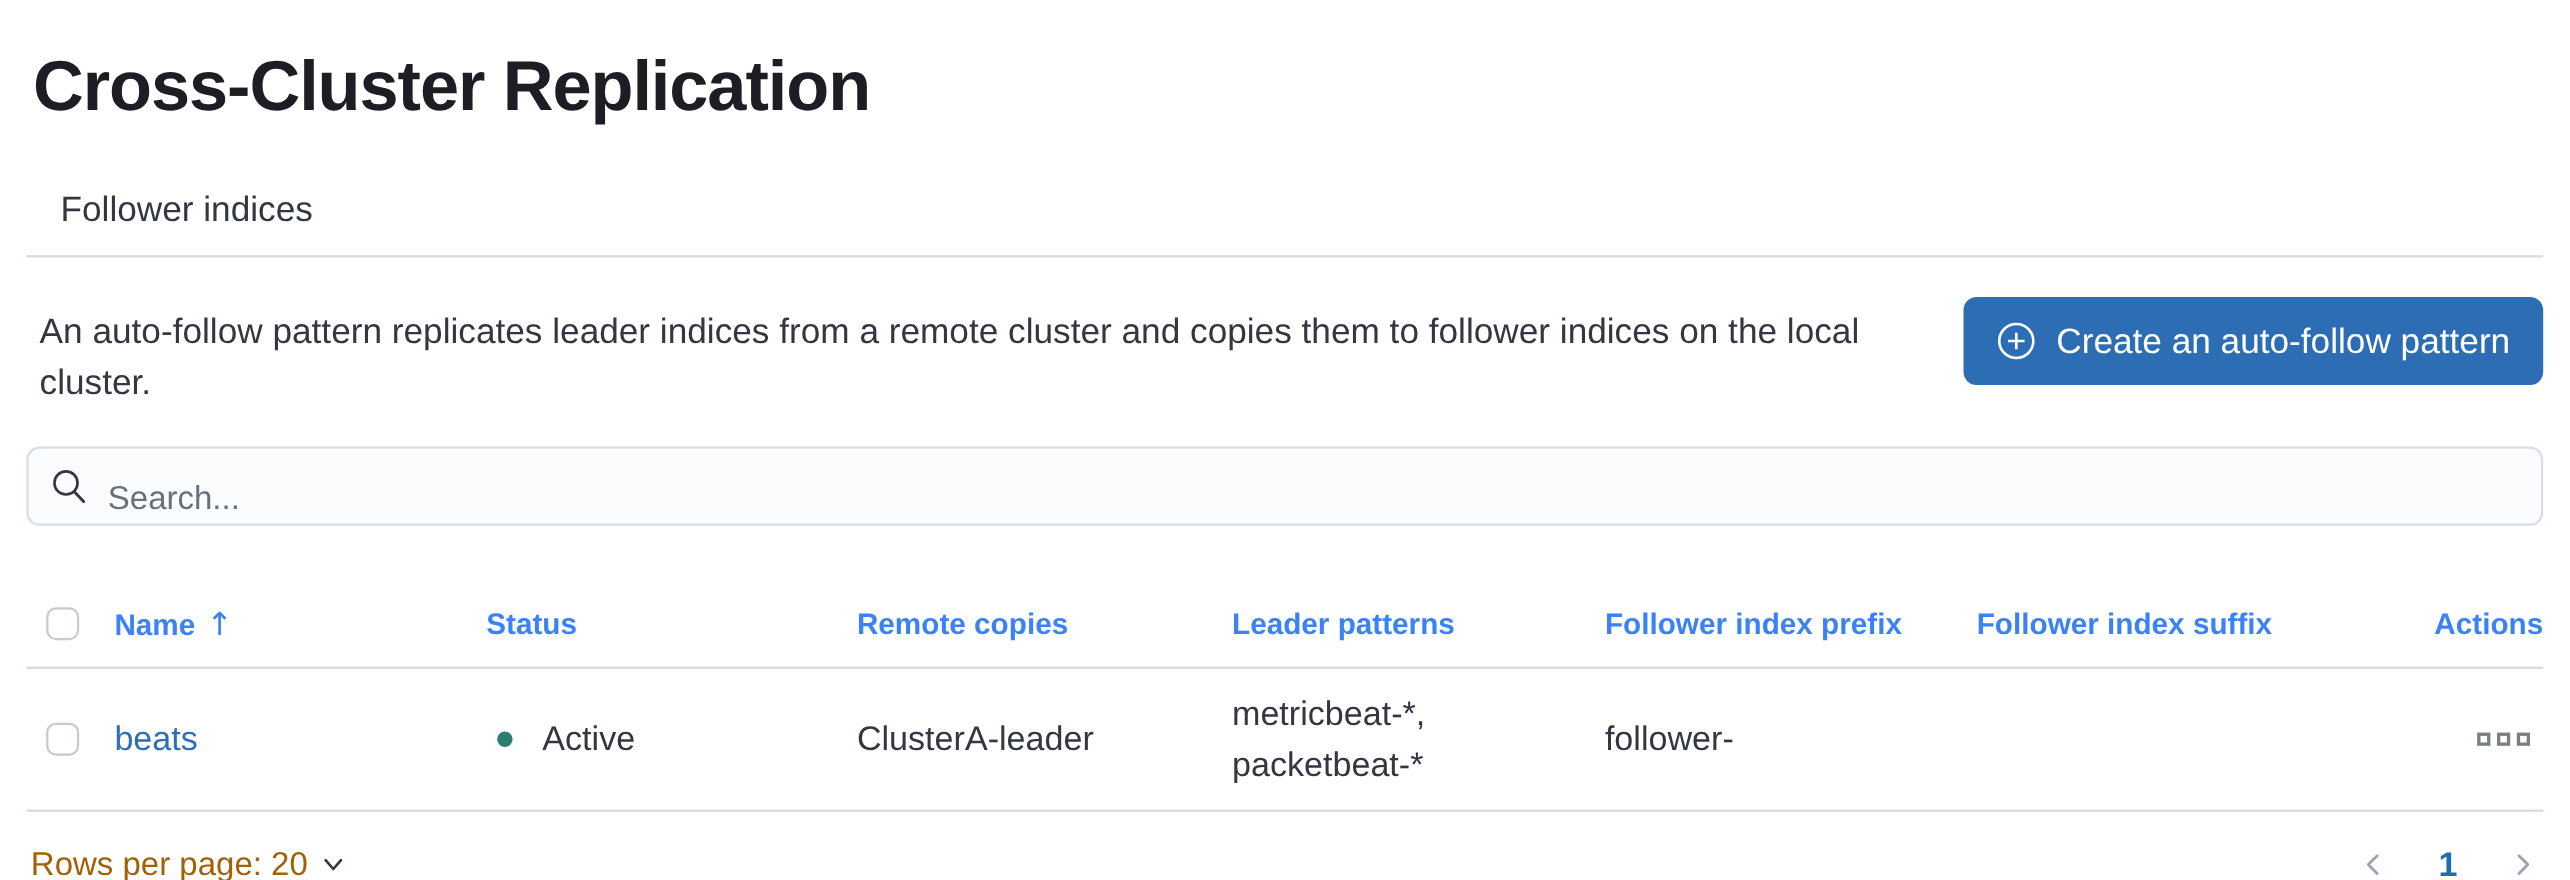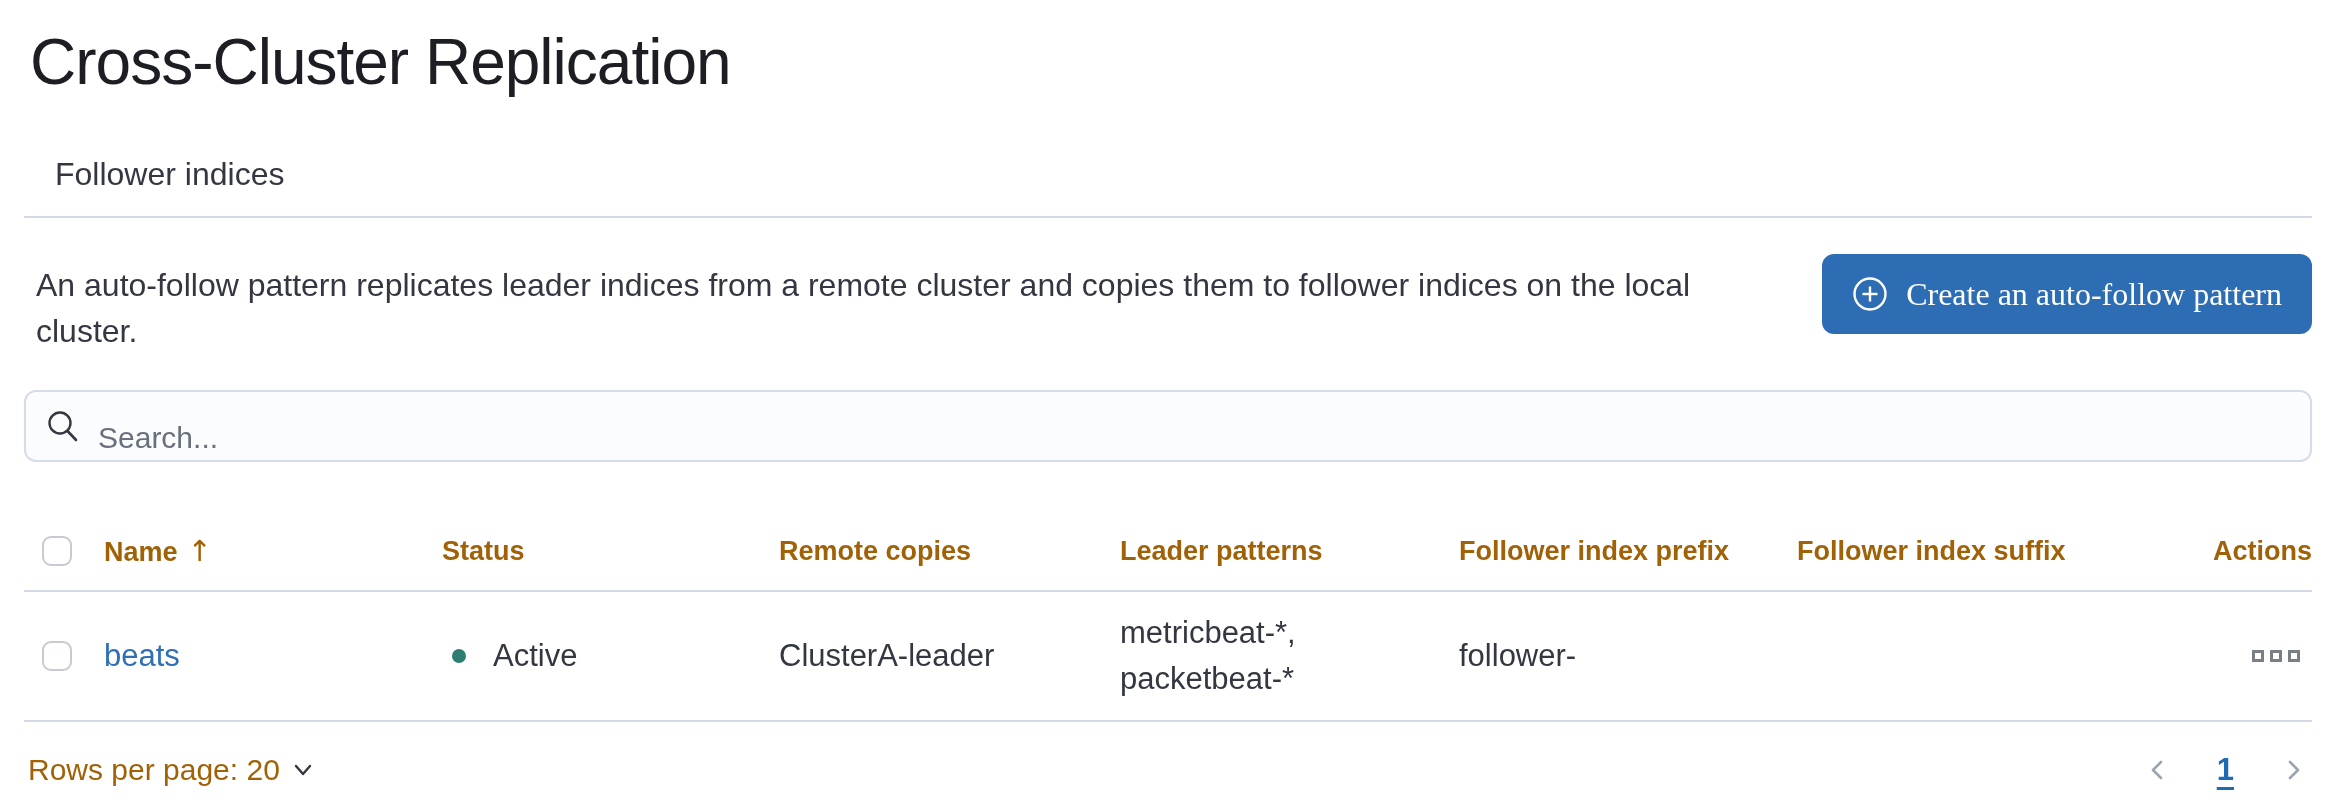--- a/index.html
+++ b/index.html
@@ -7,23 +7,23 @@
     width: 2336px; height: 800px;
     background: #ffffff;
     font-family: "Liberation Sans", sans-serif;
     color: #343741;
     overflow: hidden;
   }
   .page { padding: 0 24px; box-sizing: border-box; }
 
   
   .page-title {
-    margin: 0; padding: 24px 0 0 6px;
+    margin: 0; padding: 40px 0 0 6px;
     font-size: 64px; line-height: 76px;
-    font-weight: 400; color: #1d1e24;
+    font-weight: 700; color: #1d1e24;
     letter-spacing: -1px;
   }
 
   
   .tabs {
     display: flex; margin-top: 28px; padding-left: 3px;
     border-bottom: 2px solid #d3dae6;
     flex-direction: column;
   }
   .tab {
@@ -38,21 +38,21 @@
   
   .intro-row { display: flex; justify-content: space-between; margin-top: 44px; margin-left: 12px; }
   .description {
     max-width: 1730px;
     font-size: 32px; line-height: 46px; color: #343741;
   }
   .create-btn {
     margin-top: -8px;
     height: 80px; padding: 0 30px;
     background: #2d6db3; border: none; border-radius: 12px;
-    color: #ffffff; font-size: 32px; font-family: Liberation Serif, serif;
+    color: #ffffff; font-size: 32px; font-family: Liberation Sans, sans-serif;
     display: flex; align-items: center; gap: 18px;
     cursor: pointer; white-space: nowrap; flex: none;
   }
 
   
   .search-bar {
     margin-top: 36px; height: 72px; box-sizing: border-box;
     background: #fbfcfd;
     border: 2px solid #d6dce8; border-radius: 12px;
     display: flex; align-items: center; padding: 0 20px;
@@ -63,21 +63,21 @@
     padding-left: 18px;
     margin-top: 24px;
   }
   .search-bar input::placeholder { color: #69707d; opacity: 1; }
 
   
   .table { margin-top: 66px; }
   .thead, .trow { display: flex; align-items: center; }
   .thead { padding-bottom: 16px; border-bottom: 2px solid #d3dae6; }
   .trow { min-height: 128px; border-bottom: 2px solid #d3dae6; }
-  .th { font-size: 27px; font-weight: 700; color: #a16207; }
+  .th { font-size: 27px; font-weight: 700; color: #3b82f6; }
   .td { font-size: 31px; color: #343741; }
   .col-check { width: 80px; flex: none; }
   .col-name { width: 338px; flex: none; }
   .col-status { width: 337px; flex: none; display: flex; align-items: center; }
   .col-remote { width: 341px; flex: none; }
   .col-leader { width: 339px; flex: none; line-height: 46px; }
   .col-prefix { width: 338px; flex: none; }
   .col-suffix { width: 338px; flex: none; }
   .col-actions { flex: 1; display: flex; justify-content: flex-end; text-align: right; }
 

